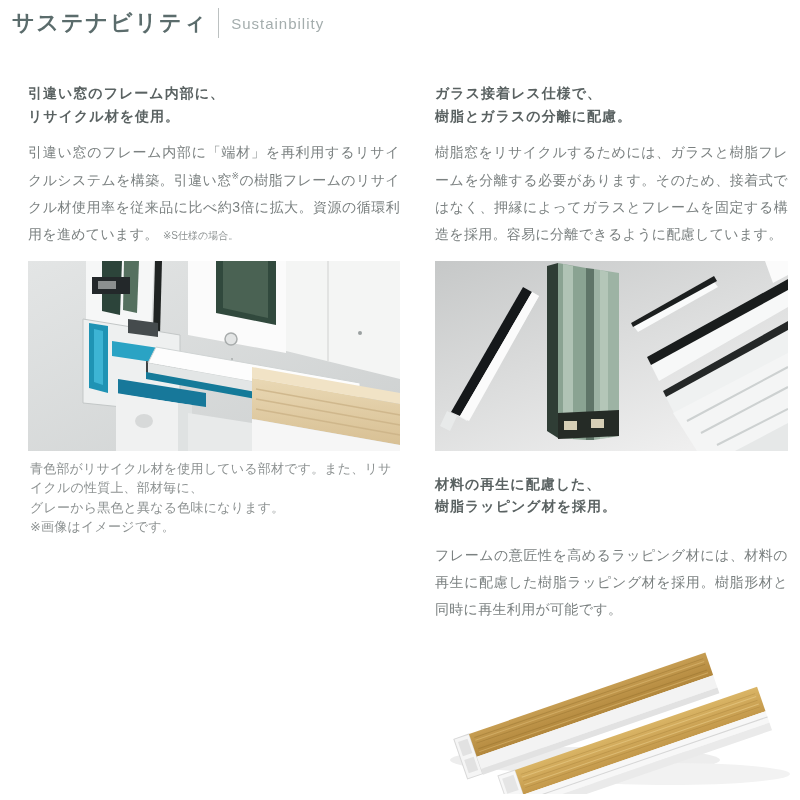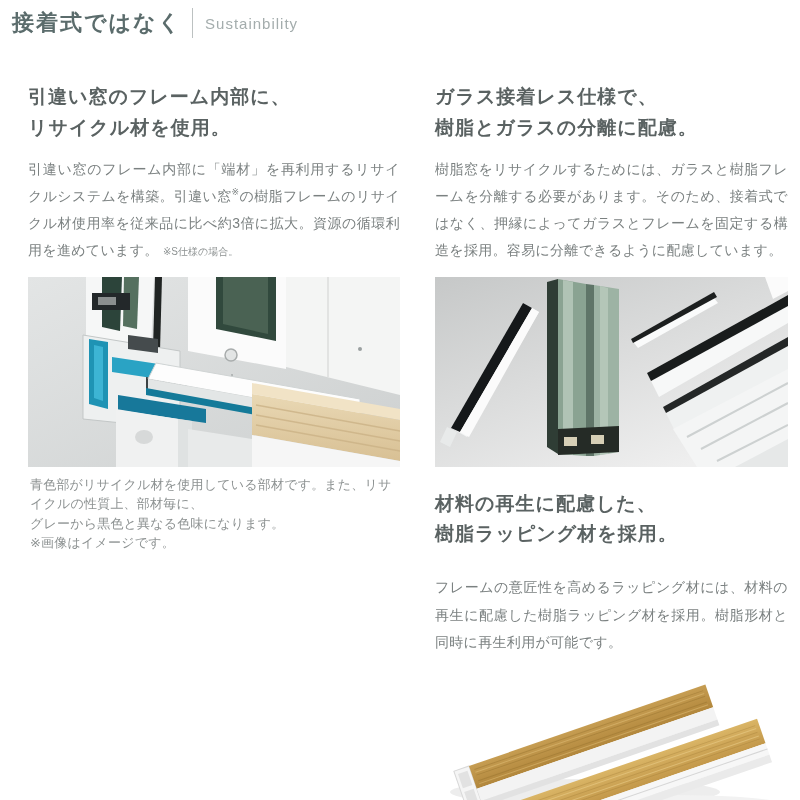--- a/index.html
+++ b/index.html
@@ -14,21 +14,21 @@
   .hdr .en{font-size:15px;font-weight:300;color:#a4adad;letter-spacing:1px;}
   .subtitle{
     margin:7px 0 0 12px;font-size:26px;font-weight:700;color:#5b6c6c;
     letter-spacing:0.5px;line-height:1.3;white-space:nowrap;
   }
   
   .columns{display:flex;gap:35px;padding-left:28px;margin-top:18px;}
   .col-l{width:372px;flex:0 0 372px;}
   .col-r{width:353px;flex:0 0 353px;}
   h3.sec{
-    margin:26px 0 0 0;font-size:19px;font-weight:600;color:#5a6262;
+    margin:26px 0 0 0;font-size:14px;font-weight:600;color:#5a6262;
     line-height:1.62;letter-spacing:1px;white-space:pre-line;
   }
   p.body{
     margin:12px 0 0 0;font-size:14px;color:#7b8181;line-height:1.95;
     letter-spacing:0.3px;text-align:justify;
   }
   p.body sup{font-size:9px;line-height:0;}
   .note{font-size:10px;color:#8d9292;letter-spacing:0;}
   figure{margin:12px 0 0 0;padding:0;line-height:0;}
   figure svg{display:block;}
@@ -37,21 +37,21 @@
     letter-spacing:0.2px;white-space:pre-line;
   }
   .mt20{margin-top:20px;}
 </style>
 </head>
 <body>
 
 <div class="page">
 
   <header class="hdr">
-    <h1 class="jp">接着式ではなく</h1>
+    <h1 class="jp">サステナビリティ</h1>
     <span class="sep"></span>
     <span class="en">Sustainbility</span>
   </header>
 
 
   <div class="columns">
 
     <section class="col-l">
       <h3 class="sec">引違い窓のフレーム内部に、
 リサイクル材を使用。</h3>

